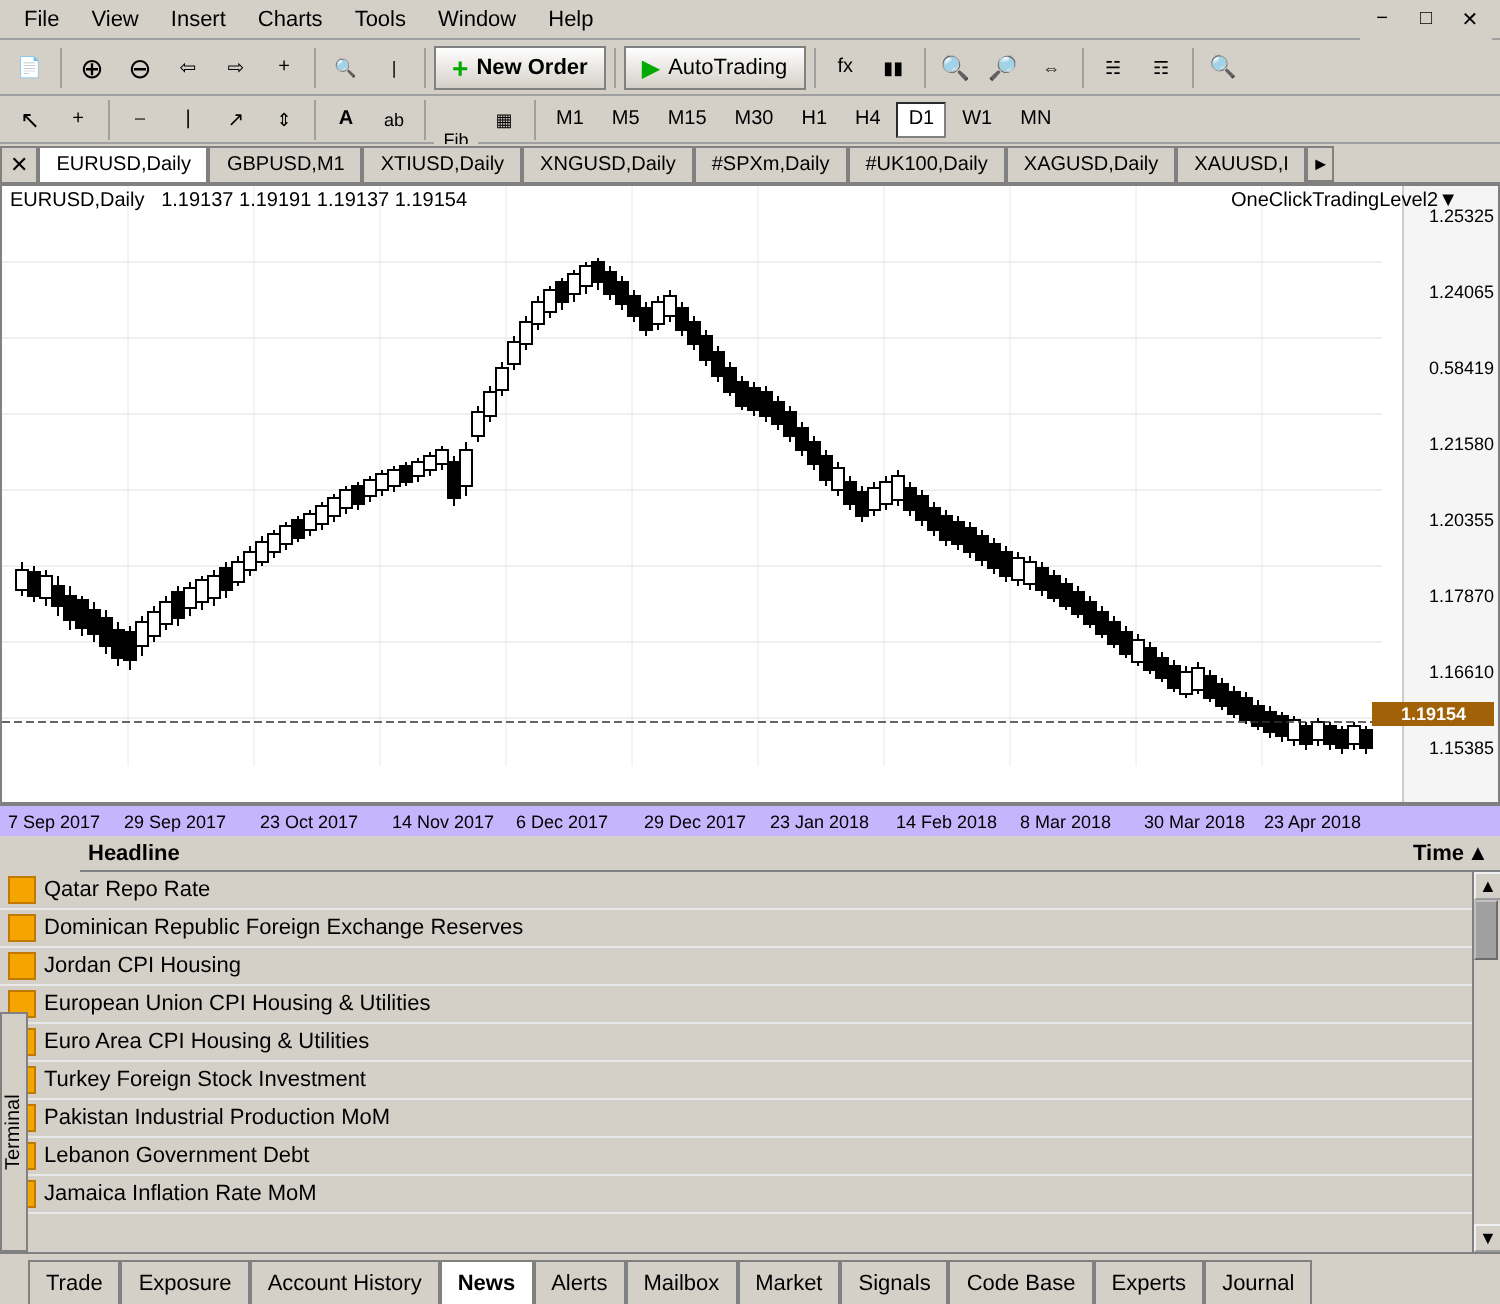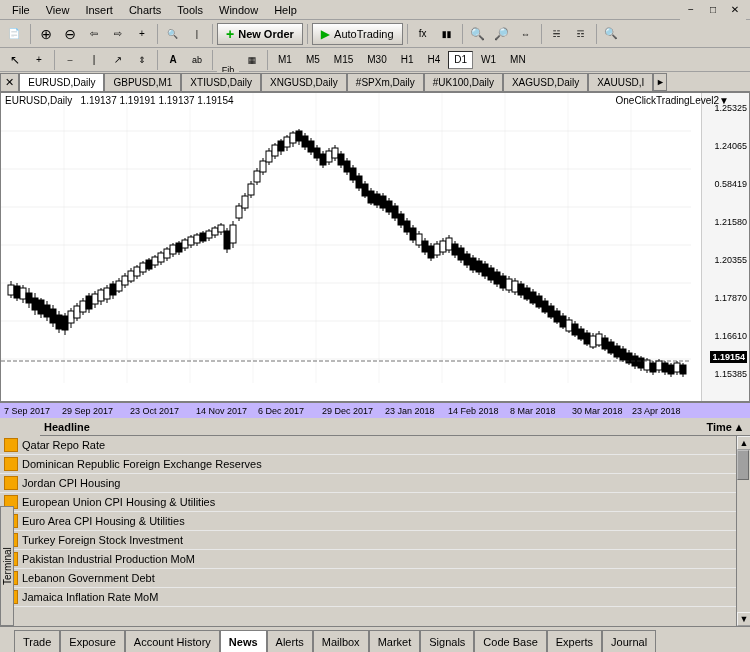--- a/index.html
+++ b/index.html
@@ -644,21 +644,21 @@
 
       <line x1="0" y1="268" x2="690" y2="268" stroke="#333" stroke-width="0.7" stroke-dasharray="4,2"></line>
     </svg>
 
     <div style="position:absolute;right:0;top:0;width:48px;height:100%;background:#f5f5f5;border-left:1px solid #ccc;font-size:9px;">
       <div style="position:absolute;top:10px;right:2px;">1.25325</div>
       <div style="position:absolute;top:48px;right:2px;text-align:right;">1.24065</div>
       <div style="position:absolute;top:86px;right:2px;">0.58419</div>
       <div style="position:absolute;top:124px;right:2px;">1.21580</div>
       <div style="position:absolute;top:162px;right:2px;">1.20355</div>
-      <div style="position:absolute;top:258px;right:2px;background:#000000;color:white;padding:1px 2px;font-weight:bold;">1.19154</div>
+      <div style="position:absolute;top:258px;right:2px;background:#a16207;color:white;padding:1px 14px;font-weight:bold;">1.19154</div>
       <div style="position:absolute;top:200px;right:2px;">1.17870</div>
       <div style="position:absolute;top:238px;right:2px;">1.16610</div>
       <div style="position:absolute;top:276px;right:2px;">1.15385</div>
     </div>
   </div>
 
   <div class="time-axis" style="height:16px;background:#c4b5fd;border-top:1px solid #808080;font-size:9px;position:relative;overflow:hidden;">
     <span style="position:absolute;left:4px;">7 Sep 2017</span>
     <span style="position:absolute;left:62px;">29 Sep 2017</span>
     <span style="position:absolute;left:130px;">23 Oct 2017</span>

